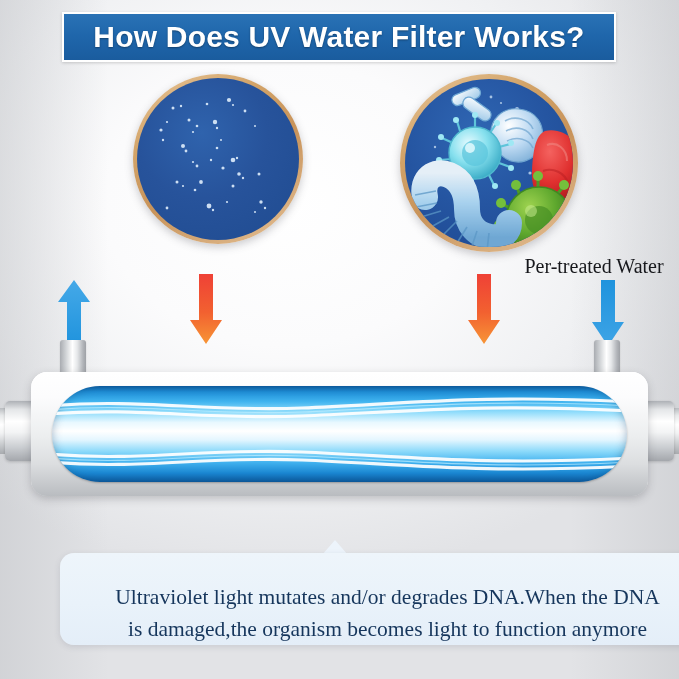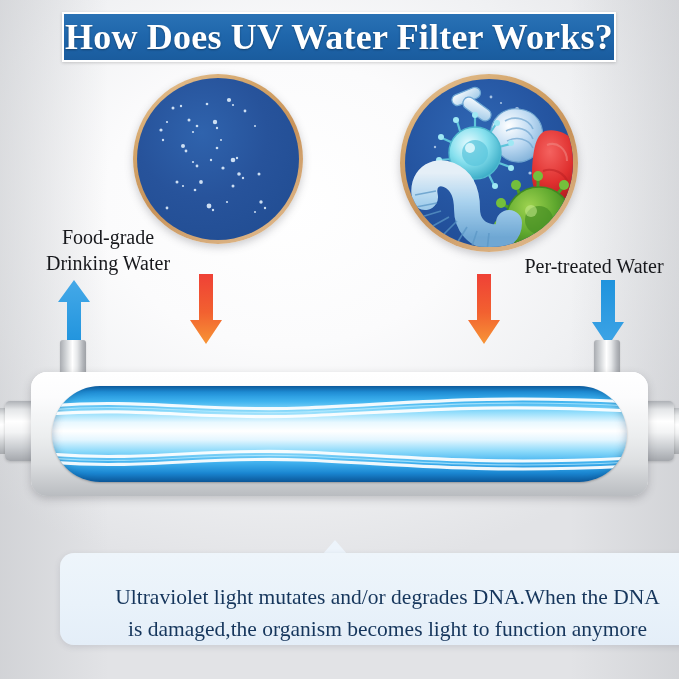--- a/index.html
+++ b/index.html
@@ -26,23 +26,23 @@
   
   .banner{
     position:absolute;left:62px;top:12px;width:554px;height:50px;
     background:linear-gradient(180deg,#2a72b5 0%,#1f66ab 48%,#1a5c9e 100%);
     border:2px solid #ffffff;
     box-sizing:border-box;
     display:flex;align-items:center;justify-content:center;
     box-shadow:0 1px 3px rgba(0,0,0,.18);
   }
   .banner-text{
-    font-family:Liberation Serif, serif;
+    font-family:Liberation Sans, sans-serif;
     font-weight:bold;
-    font-size:36px;
+    font-size:30px;
     color:#ffffff;
     letter-spacing:.2px;
     white-space:nowrap;
     text-shadow:0 1px 2px rgba(0,0,0,.35);
   }
 
   
   .circle{
     position:absolute;border-radius:50%;
     box-shadow:0 3px 9px rgba(70,70,80,.28);
@@ -344,24 +344,20 @@
             <path d="M38,156 L52,142"></path>
               <path d="M52,164 L62,148"></path>
             <path d="M66,170 L72,152"></path>
               <path d="M82,172 L84,154"></path>
           </g>
         </g>
       </svg>
     </div>
   </div>
 
-  <div class="side-label" id="label-clean">
-    <div>Food-grade</div>
-    <div>Drinking Water</div>
-  </div>
   <div class="side-label" id="label-dirty">Per-treated Water</div>
 
   <div class="arrow" style="left:56px;top:278px;">
     <svg width="36" height="70" viewBox="0 0 36 70">
       <defs>
           <linearGradient id="blueUp" x1="0" y1="1" x2="0" y2="0">
         <stop offset="0" stop-color="#1f93dd"></stop>
             <stop offset="1" stop-color="#45a9e8"></stop>
       </linearGradient>
         </defs>

